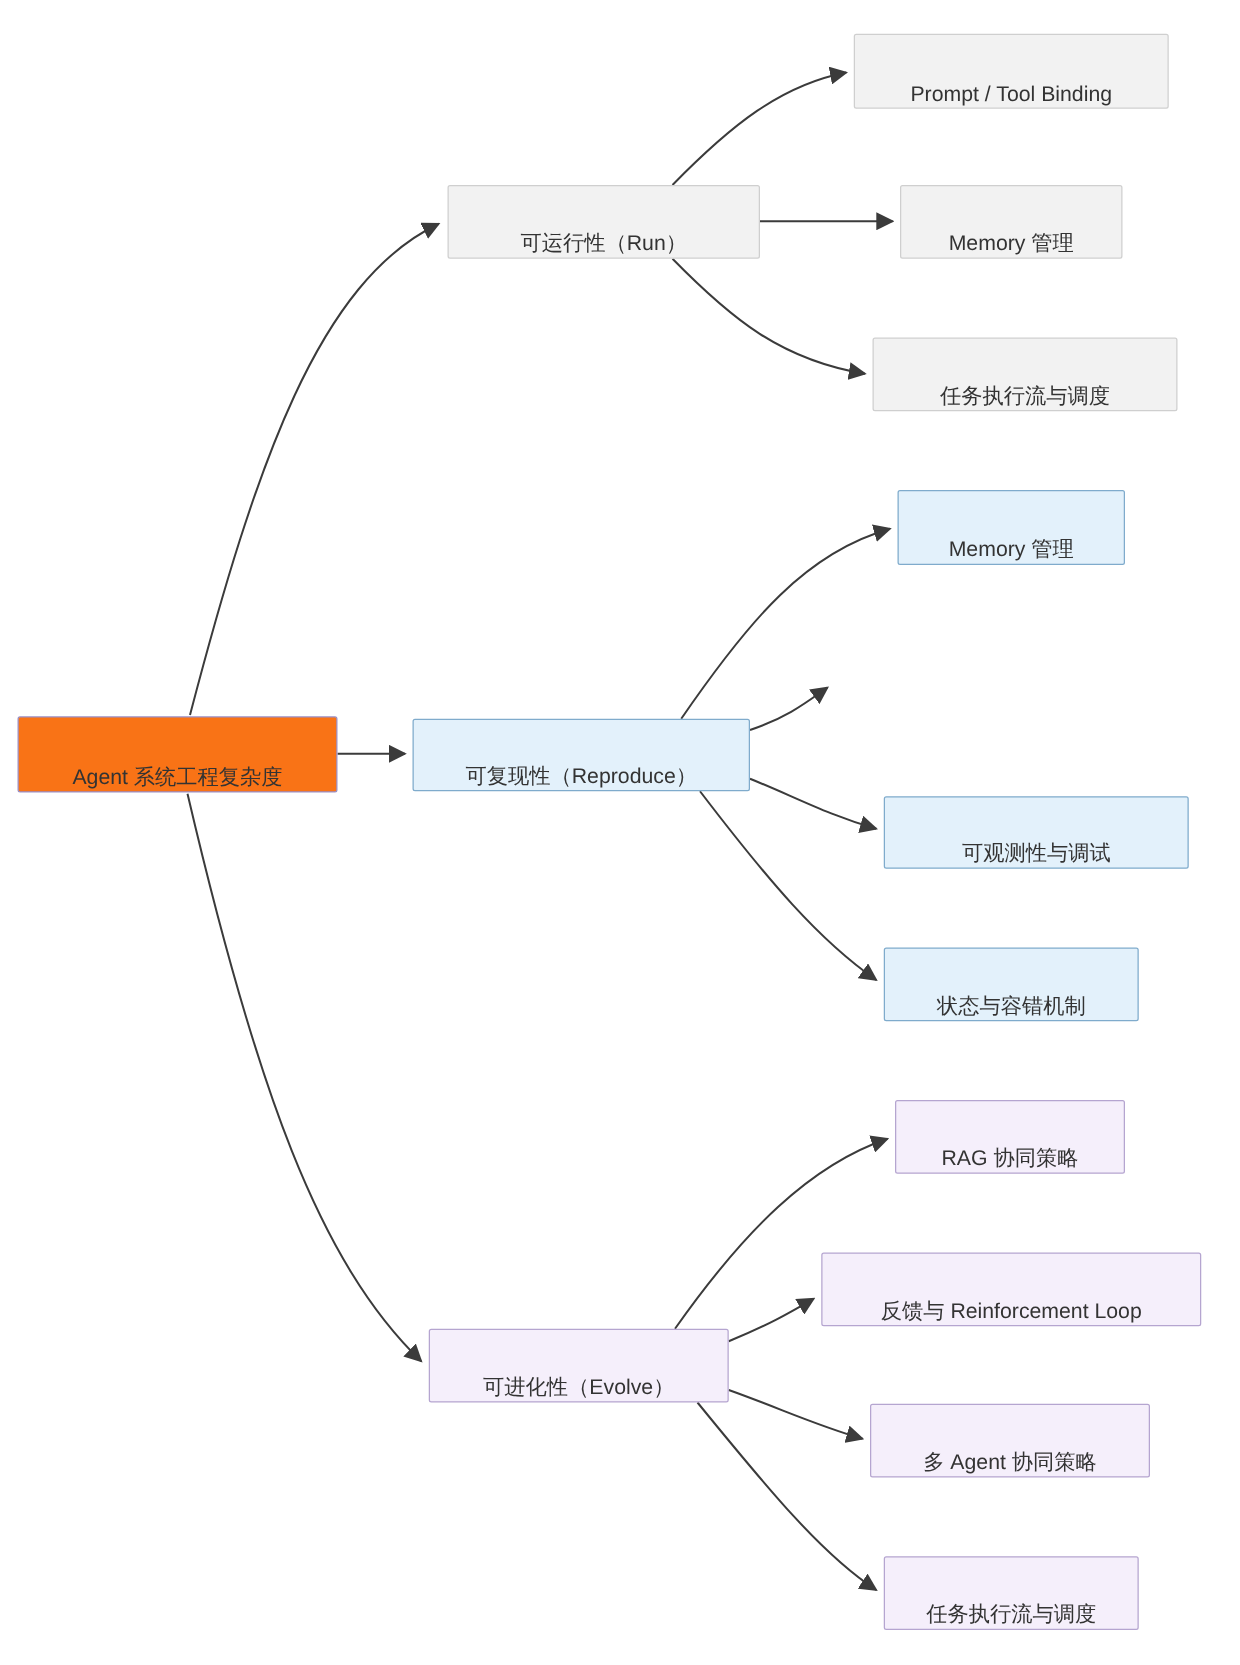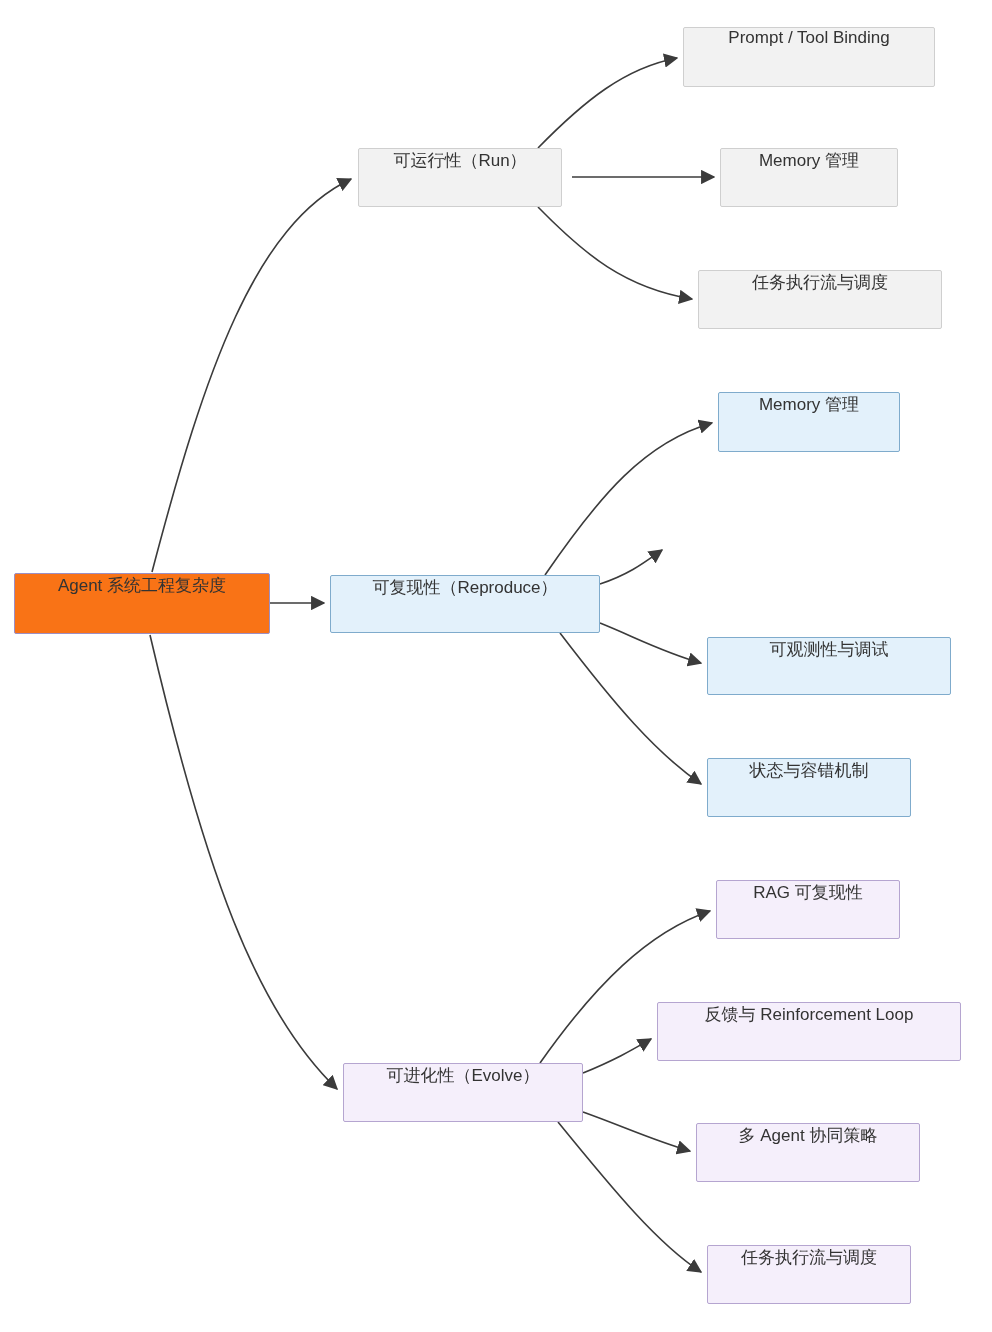--- a/index.html
+++ b/index.html
@@ -7,21 +7,21 @@
     position:relative;
     width:992px;height:1332px;
     font-family:"Liberation Sans","DejaVu Sans",sans-serif;
     background:#ffffff;
     overflow:hidden;
   }
   svg.edges{position:absolute;left:0;top:0;width:992px;height:1332px;}
   .edge{fill:none;stroke:#3b3b3b;stroke-width:1.6;}
   .node{
     position:absolute;
-    display:flex;align-items:flex-start;justify-content:center;
+    display:flex;align-items:flex-end;justify-content:center;
     box-sizing:border-box;
     font-size:17px;color:#333333;
     text-align:center;
     border-radius:2px;
     white-space:nowrap;
   }
   .gray  {background:#f2f2f2;border:1px solid #cfcfcf;}
   .blue  {background:#e3f1fb;border:1px solid #7fabcc;}
   .purple{background:#f97316;border:1px solid #9b8fc5;}
   .lpurple{background:#f5effb;border:1px solid #b5a5d0;}
@@ -53,21 +53,21 @@
     <path class="edge" d="M 540 1063 C 595 985, 648 932, 710 911" marker-end="url(#arrow)"></path>
     <path class="edge" d="M 583 1073 C 615 1060, 632 1050, 651 1039" marker-end="url(#arrow)"></path>
     <path class="edge" d="M 583 1112 C 625 1127, 652 1140, 690 1151" marker-end="url(#arrow)"></path>
     <path class="edge" d="M 558 1122 C 615 1192, 658 1244, 701 1272" marker-end="url(#arrow)"></path>
   </svg>
 
   <div class="node purple" style="left:14px;top:573px;width:256px;height:61px">
     <span>Agent 系统工程复杂度</span>
   </div>
 
-  <div class="node gray" style="left:358px;top:148px;width:204px;height:59px">
+  <div class="node gray" style="left:358px;top:148px;width:250px;height:59px">
     <span>可运行性（Run）</span>
   </div>
   <div class="node gray" style="left:683px;top:27px;width:252px;height:60px">
     <span>Prompt / Tool Binding</span>
   </div>
   <div class="node gray" style="left:720px;top:148px;width:178px;height:59px">
     <span>Memory 管理</span>
   </div>
   <div class="node gray" style="left:698px;top:270px;width:244px;height:59px">
     <span>任务执行流与调度</span>
@@ -83,21 +83,21 @@
     <span>可观测性与调试</span>
   </div>
   <div class="node blue" style="left:707px;top:758px;width:204px;height:59px">
     <span>状态与容错机制</span>
   </div>
 
   <div class="node lpurple" style="left:343px;top:1063px;width:240px;height:59px">
     <span>可进化性（Evolve）</span>
   </div>
   <div class="node lpurple" style="left:716px;top:880px;width:184px;height:59px">
-    <span>RAG 可复现性</span>
+    <span>RAG 协同策略</span>
   </div>
   <div class="node lpurple" style="left:657px;top:1002px;width:304px;height:59px">
     <span>反馈与 Reinforcement Loop</span>
   </div>
   <div class="node lpurple" style="left:696px;top:1123px;width:224px;height:59px">
     <span>多 Agent 协同策略</span>
   </div>
   <div class="node lpurple" style="left:707px;top:1245px;width:204px;height:59px">
     <span>任务执行流与调度</span>
   </div>

